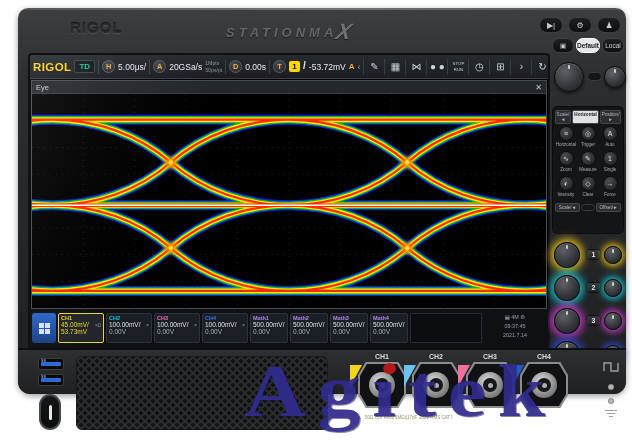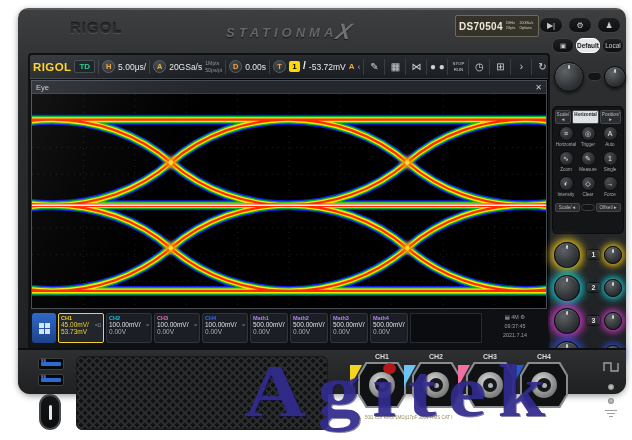--- a/index.html
+++ b/index.html
@@ -149,29 +149,20 @@
   .wm-i{position:relative;display:inline-block;}
   .wm-i::after{content:"";position:absolute;left:50%;top:9px;width:11px;height:11px;margin-left:-6px;border-radius:50%;background:var(--dot,#c01818);}
 </style>
 </head>
 <body>
 
 <div class="device">
 
   <div class="emboss">RIGOL</div>
   <div class="stmx"><span>STATIONMA</span><span class="x">X</span></div>
-  <div class="plate">
-    <span class="plate-model">DS70504</span>
-    <span class="plate-specs">
-      <span>5GHz</span>
-      <span>20GSa/s</span>
-      <span>2Gpts</span>
-      <span>Options</span>
-    </span>
-  </div>
   <div class="top-btns" id="top-btns">
       <div class="top-btn">▶|</div>
       <div class="top-btn">⚙</div>
       <div class="top-btn">♟</div>
     </div>
 
   <div class="screen">
     <div class="toolbar">
       <span class="tb-logo">RIGOL</span>
       <span class="tb-badge-td">TD</span>

